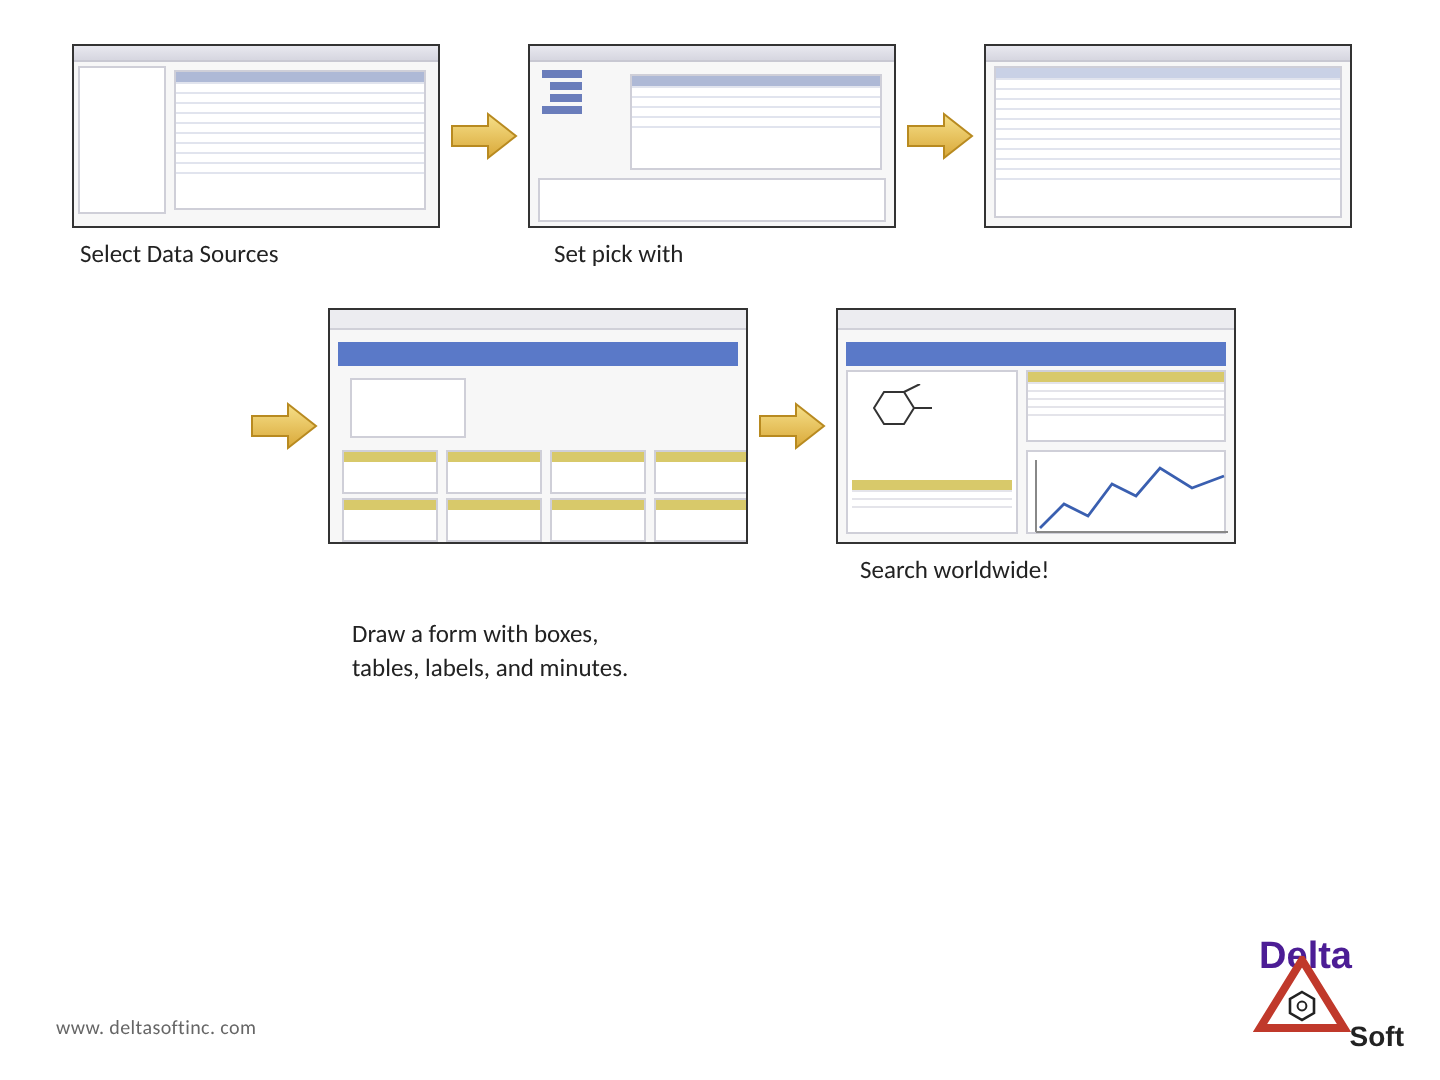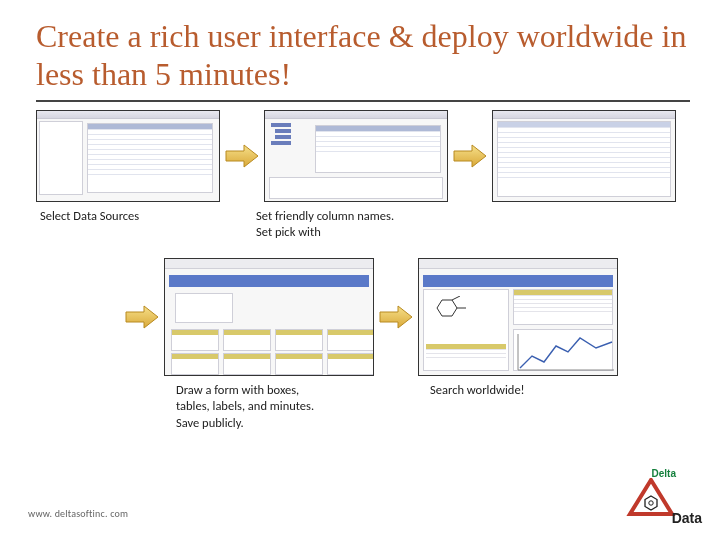--- a/index.html
+++ b/index.html
@@ -4,33 +4,33 @@
 <style>
   * { box-sizing: border-box; margin: 0; padding: 0; }
   html, body { width: 720px; height: 540px; background: #fff; font-family: Georgia, 'Times New Roman', serif; overflow: hidden; }
   .slide { position: relative; width: 720px; height: 540px; padding: 18px 30px 0 36px; }
   .title { font-size: 32px; line-height: 1.18; color: #b85c2e; font-weight: 400; border-bottom: 2px solid #444; padding-bottom: 6px; margin-bottom: 8px; }
   .row1 { display: flex; align-items: center; gap: 4px; margin-top: 4px; }
   .screenshot { border: 1px solid #333; background: #f7f7f7; position: relative; overflow: hidden; }
   .row1 .screenshot { width: 184px; height: 92px; }
   .arrow { display: flex; align-items: center; justify-content: center; }
   .arrow svg { display: block; }
-  .captions1 { display: flex; margin-top: 6px; font-family: Calibri, Arial, sans-serif; font-size: 12.5px; color: #222; line-height: 1.3; }
+  .captions1 { display: flex; margin-top: 6px; font-family: Calibri, Arial, sans-serif; font-size: 12.5px; color: #222; line-height: 1.3; gap: 21px; }
   .captions1 .c1 { width: 220px; padding-left: 4px; }
   .captions1 .c2 { width: 220px; }
   .captions1 .c3 { width: 200px; }
   .row2 { display: flex; align-items: center; margin-top: 18px; padding-left: 88px; gap: 4px; }
   .row2 .screenshot { width: 210px; height: 118px; }
   .row2 .screenshot.s2 { width: 200px; height: 118px; }
   .captions2 { display: flex; margin-top: 6px; font-family: Calibri, Arial, sans-serif; font-size: 12.5px; color: #222; line-height: 1.3; padding-left: 140px; }
-  .captions2 .c4 { width: 220px; }
+  .captions2 .c4 { width: 220px; margin-top: 32px; }
   .captions2 .c5 { width: 200px; padding-left: 34px; }
   .footer-url { position: absolute; left: 28px; bottom: 20px; font-family: Calibri, Arial, sans-serif; font-size: 10px; color: #666; letter-spacing: 0.2px; }
   .logo { position: absolute; right: 18px; bottom: 14px; width: 100px; height: 58px; }
-  .logo .delta { position: absolute; top: 0; right: 26px; font-family: Arial, sans-serif; font-weight: 700; font-size: 10px; color: #15803d; }
+  .logo .delta { position: absolute; top: 0; right: 26px; font-family: Arial, sans-serif; font-weight: 700; font-size: 19px; color: #4c1d95; }
   .logo .soft { position: absolute; bottom: 0; right: 0; font-family: Arial, sans-serif; font-weight: 700; font-size: 14px; color: #222; }
   .logo svg { position: absolute; top: 10px; right: 26px; }
   
   .fake-titlebar { height: 8px; background: linear-gradient(#e8e8ef,#d6d6e0); border-bottom: 1px solid #c8c8d2; }
   .fake-sidebar { position: absolute; left: 2px; top: 10px; width: 44px; height: 74px; background: #fff; border: 1px solid #cfcfd8; }
   .fake-tree { position: absolute; left: 3px; top: 10px; width: 30px; }
   .fake-tree i { display: block; height: 4px; margin: 2px 0 2px 3px; background: #6a7dbb; width: 20px; }
   .fake-tree i:nth-child(2){margin-left:7px;width:16px;}
   .fake-tree i:nth-child(3){margin-left:7px;width:16px;}
   .fake-table { position: absolute; border: 1px solid #cfcfd8; background: #fff; }
@@ -58,21 +58,20 @@
   .sshot5 .rtop{position:absolute;left:94px;top:30px;right:4px;height:36px;border:1px solid #cfcfd8;background:#fff;}
   .sshot5 .rtop .mh{height:5px;background:#d8c96a;}
   .sshot5 .rtop .r{height:4px;border-top:1px solid #e4e4ea;}
   .sshot5 .rbot{position:absolute;left:94px;top:70px;right:4px;bottom:4px;border:1px solid #cfcfd8;background:#fff;}
 </style>
 </head>
 <body>
 
 <div class="slide">
 
-  <h1 class="title">Create a rich user interface &amp; deploy worldwide in less than 5 minutes!</h1>
 
   <div class="row1">
     <div class="screenshot sshot1">
       <div class="fake-titlebar"></div>
       <div class="fake-sidebar"></div>
       <div class="fake-table">
           <div class="hdr"></div>
           <div class="row"></div>
           <div class="row"></div>
           <div class="row"></div>
@@ -136,21 +135,20 @@
           <div class="row"></div>
         </div>
     </div>
   </div>
 
   <div class="captions1">
     <div class="c1">
       <div>Select Data Sources</div>
     </div>
     <div class="c2">
-      <div>Set friendly column names.</div>
       <div>Set pick with</div>
     </div>
   </div>
 
   <div class="row2">
     <div class="arrow">
       <svg width="36" height="28" viewBox="0 0 36 28">
           <path d="M2 9 L20 9 L20 3 L34 14 L20 25 L20 19 L2 19 Z" fill="url(#ag1)" stroke="#b88a20" stroke-width="1"></path>
         </svg>
     </div>
@@ -221,34 +219,33 @@
             <line x1="2" y1="2" x2="2" y2="38" stroke="#888"></line>
           </svg>
       </div>
     </div>
   </div>
 
   <div class="captions2">
     <div class="c4">
       <div>Draw a form with boxes,</div>
       <div>tables, labels, and minutes.</div>
-      <div>Save publicly.</div>
     </div>
     <div class="c5">
       <div>Search worldwide!</div>
     </div>
   </div>
 
   <div class="footer-url">www. deltasoftinc. com</div>
 
   <div class="logo">
     <span class="delta">Delta</span>
     <svg width="50" height="40" viewBox="0 0 50 40">
       <path d="M25 2 L46 36 L4 36 Z" fill="none" stroke="#c0392b" stroke-width="4" stroke-linejoin="miter"></path>
       <g transform="translate(25,25)">
         <polygon points="0,-7 6,-3.5 6,3.5 0,7 -6,3.5 -6,-3.5" fill="none" stroke="#222" stroke-width="1.3"></polygon>
         <circle cx="0" cy="0" r="2.2" fill="none" stroke="#222" stroke-width="1"></circle>
       </g>
     </svg>
-    <span class="soft">Data</span>
+    <span class="soft">Soft</span>
   </div>
 
 </div>
 
 </body></html>

